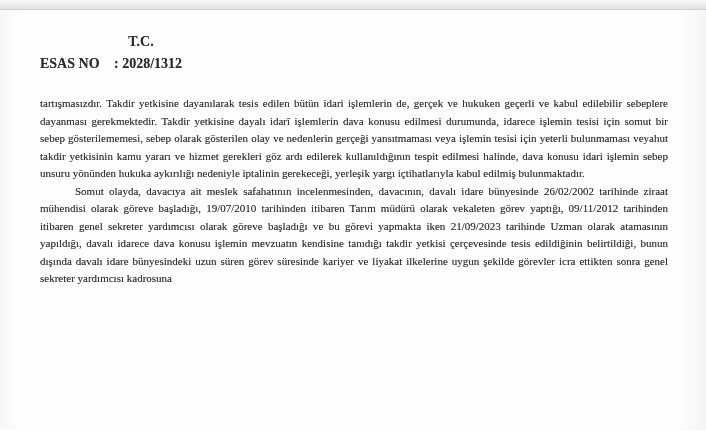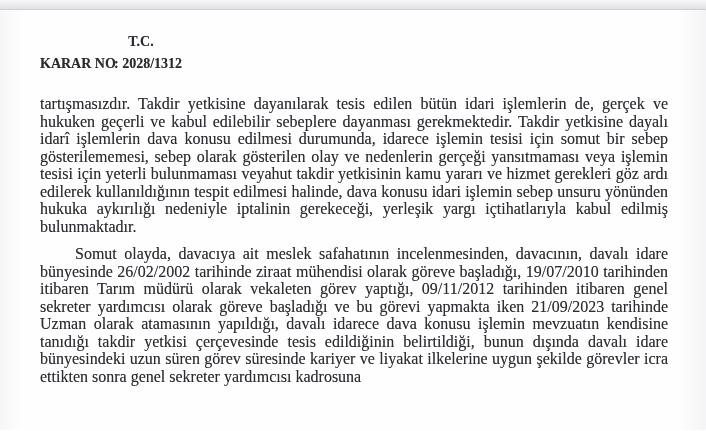--- a/index.html
+++ b/index.html
@@ -47,46 +47,46 @@
   }
   .case-row .case-label {
     display: inline-block;
     width: 74px;
     font-weight: bold;
   }
   .case-row .case-value {
     font-weight: bold;
   }
   .body-text {
-    font-size: 16px;
+    font-size: 11px;
     line-height: 17.5px;
     text-align: justify;
   }
   p.body-paragraph {
     margin: 0;
   }
   p.body-paragraph.first {
     margin-top: 20px;
   }
   p.body-paragraph.indented {
-    margin-top: 10px;
+    margin-top: 0;
     text-indent: 35px;
   }
 </style>
 </head>
 <body>
 
 <div class="viewer-top-bar"></div>
 
 <div class="document-page">
 
   <div class="court-header">
     <div class="centered">T.C.</div>
     <div class="case-row">
-      <span class="case-label">KARAR NO</span><span class="case-value">: 2028/1312</span>
+      <span class="case-label">ESAS NO</span><span class="case-value">: 2028/1312</span>
     </div>
   </div>
 
   <div class="body-text">
     <p class="body-paragraph first">tartışmasızdır. Takdir yetkisine dayanılarak tesis edilen bütün idari işlemlerin de, gerçek ve hukuken geçerli ve kabul edilebilir sebeplere dayanması gerekmektedir. Takdir yetkisine dayalı idarî işlemlerin dava konusu edilmesi durumunda, idarece işlemin tesisi için somut bir sebep gösterilememesi, sebep olarak gösterilen olay ve nedenlerin gerçeği yansıtmaması veya işlemin tesisi için yeterli bulunmaması veyahut takdir yetkisinin kamu yararı ve hizmet gerekleri göz ardı edilerek kullanıldığının tespit edilmesi halinde, dava konusu idari işlemin sebep unsuru yönünden hukuka aykırılığı nedeniyle iptalinin gerekeceği, yerleşik yargı içtihatlarıyla kabul edilmiş bulunmaktadır.</p>
     <p class="body-paragraph indented">Somut olayda, davacıya ait meslek safahatının incelenmesinden, davacının, davalı idare bünyesinde 26/02/2002 tarihinde ziraat mühendisi olarak göreve başladığı, 19/07/2010 tarihinden itibaren Tarım müdürü olarak vekaleten görev yaptığı, 09/11/2012 tarihinden itibaren genel sekreter yardımcısı olarak göreve başladığı ve bu görevi yapmakta iken 21/09/2023 tarihinde Uzman olarak atamasının yapıldığı, davalı idarece dava konusu işlemin mevzuatın kendisine tanıdığı takdir yetkisi çerçevesinde tesis edildiğinin belirtildiği, bunun dışında davalı idare bünyesindeki uzun süren görev süresinde kariyer ve liyakat ilkelerine uygun şekilde görevler icra ettikten sonra genel sekreter yardımcısı kadrosuna</p>
   </div>
 
 </div>
 

